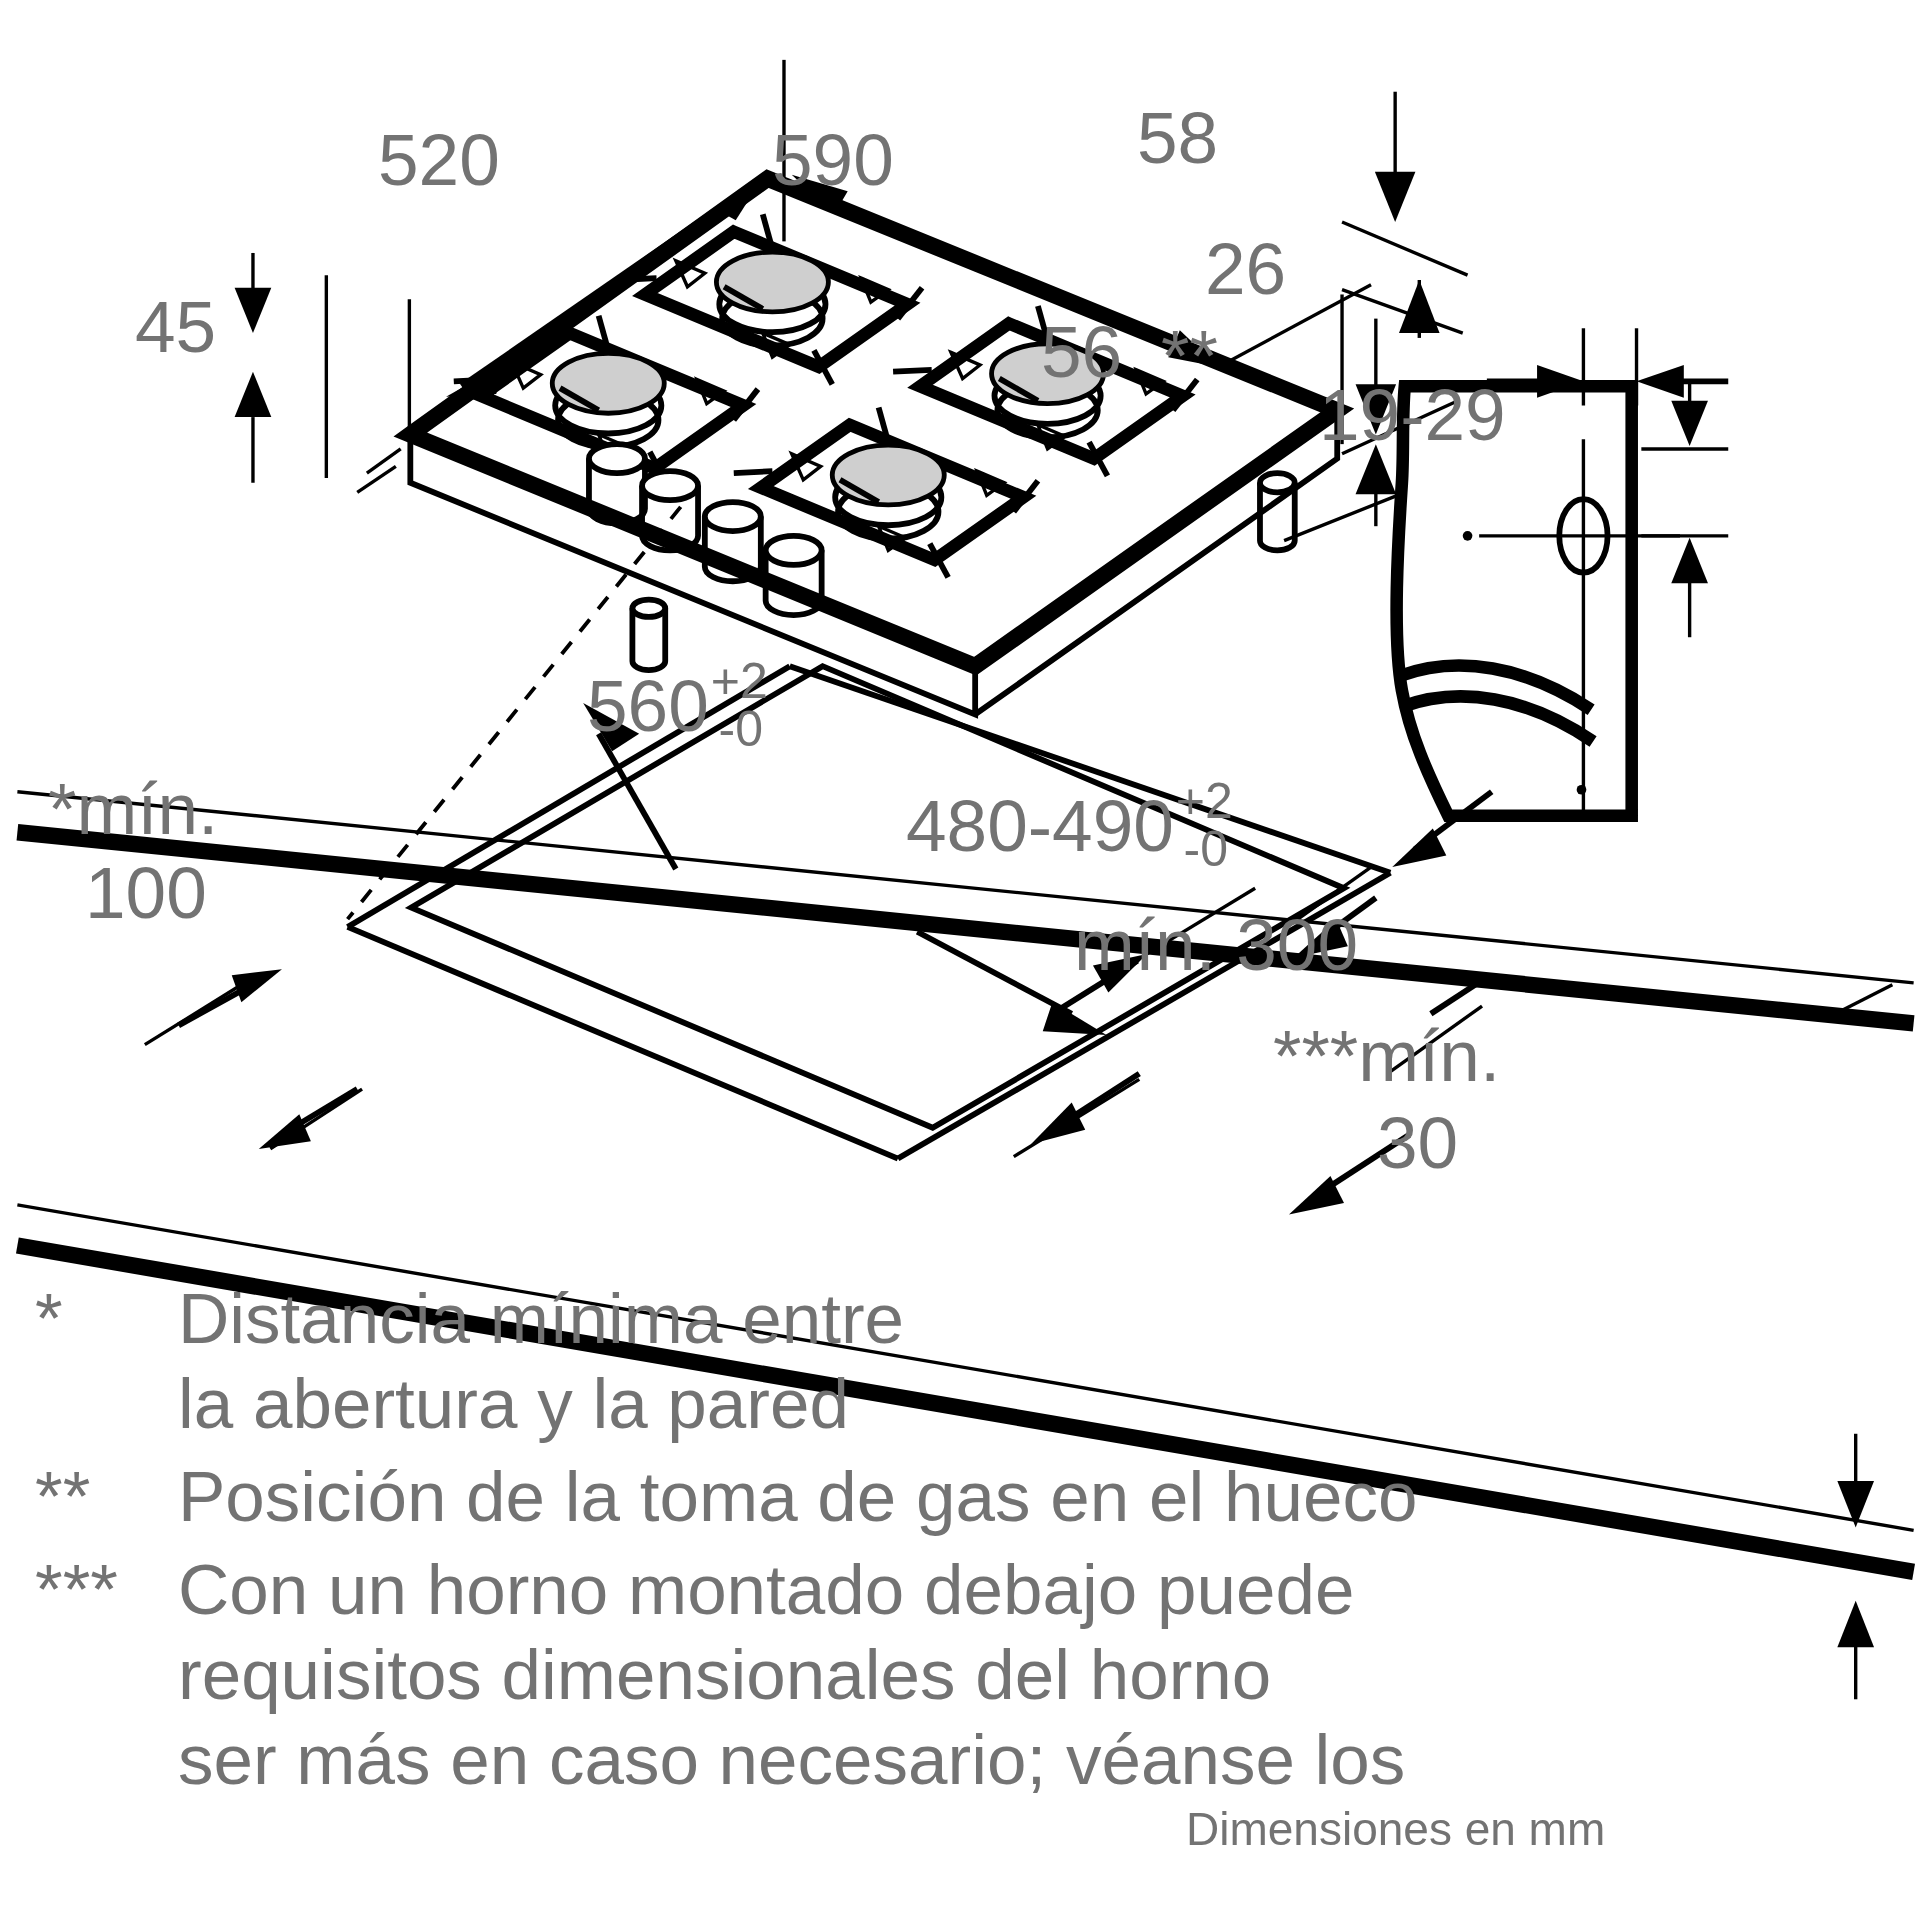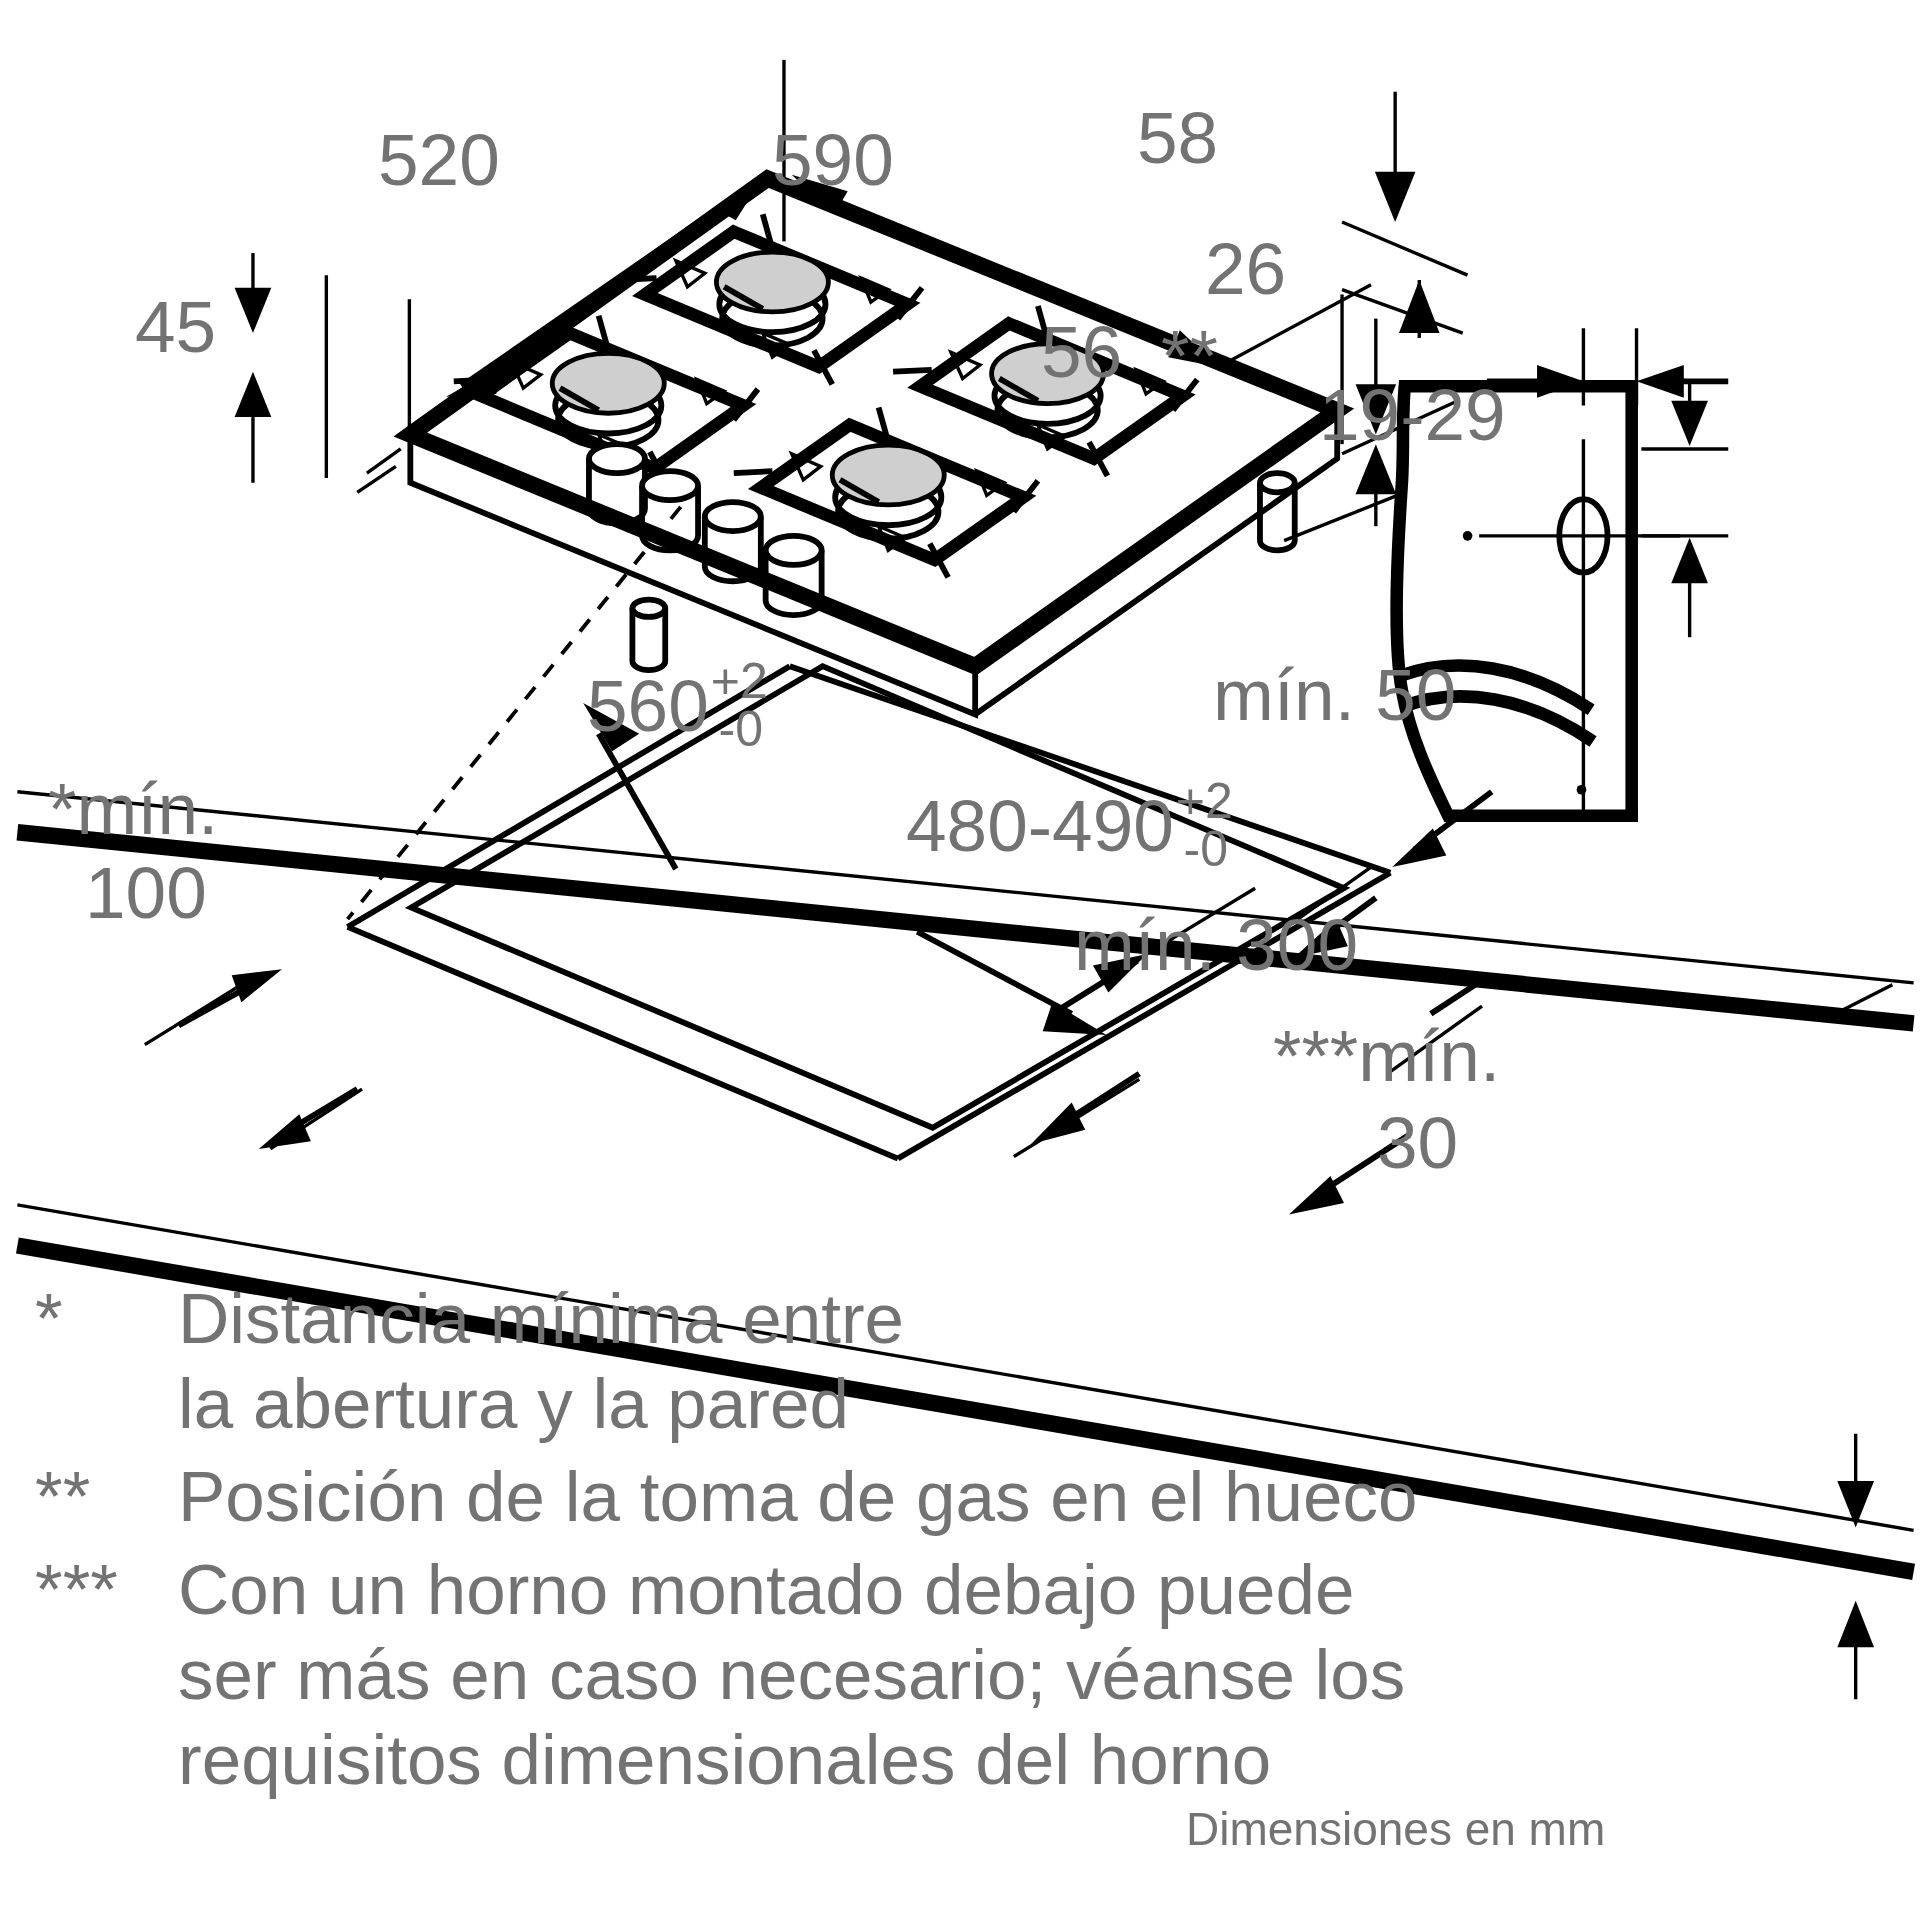--- a/index.html
+++ b/index.html
@@ -346,21 +346,20 @@
   <div class="lbl dim" style="left:1311px; top:378px;margin-left:8px;">19-29</div>
 
   <div class="lbl dim" style="left:587px; top:669px;">
     <span>560</span><span class="tol"><span class="up">+2</span><span class="dn">-0</span></span>
   </div>
 
   <div class="lbl dim" style="left:906px; top:789px;">
     <span>480-490</span><span class="tol"><span class="up">+2</span><span class="dn">-0</span></span>
   </div>
 
-  <div class="lbl dim" style="left:1213px; top:658px;">mín. 50</div>
 
   <div class="lbl dim" style="left:1074px; top:908px;">mín. 300</div>
 
   <div class="lbl dim" style="left:48px; top:772px;">
     <div><span>*</span><span>mín.</span></div>
     <div style="margin-top:11px; margin-left:37px;"><span>100</span></div>
   </div>
 
   <div class="lbl dim" style="left:1273px; top:1019px;">
     <div><span>***</span><span>mín.</span></div>
@@ -381,22 +380,22 @@
       <div class="note-mark star">**</div>
       <div class="note-body">
         <div>Posición de la toma de gas en el hueco</div>
       </div>
     </div>
 
     <div class="note-row" style="margin-top:7.7px;">
       <div class="note-mark star">***</div>
       <div class="note-body">
         <div>Con un horno montado debajo puede</div>
+        <div>requisitos dimensionales del horno</div>
         <div>ser más en caso necesario; véanse los</div>
-        <div>requisitos dimensionales del horno</div>
       </div>
     </div>
   </div>
 
   <div class="lbl dimensions-line" style="left:1186px; top:1806px;">Dimensiones en mm</div>
 
 </div>
 
 
 </body></html>

